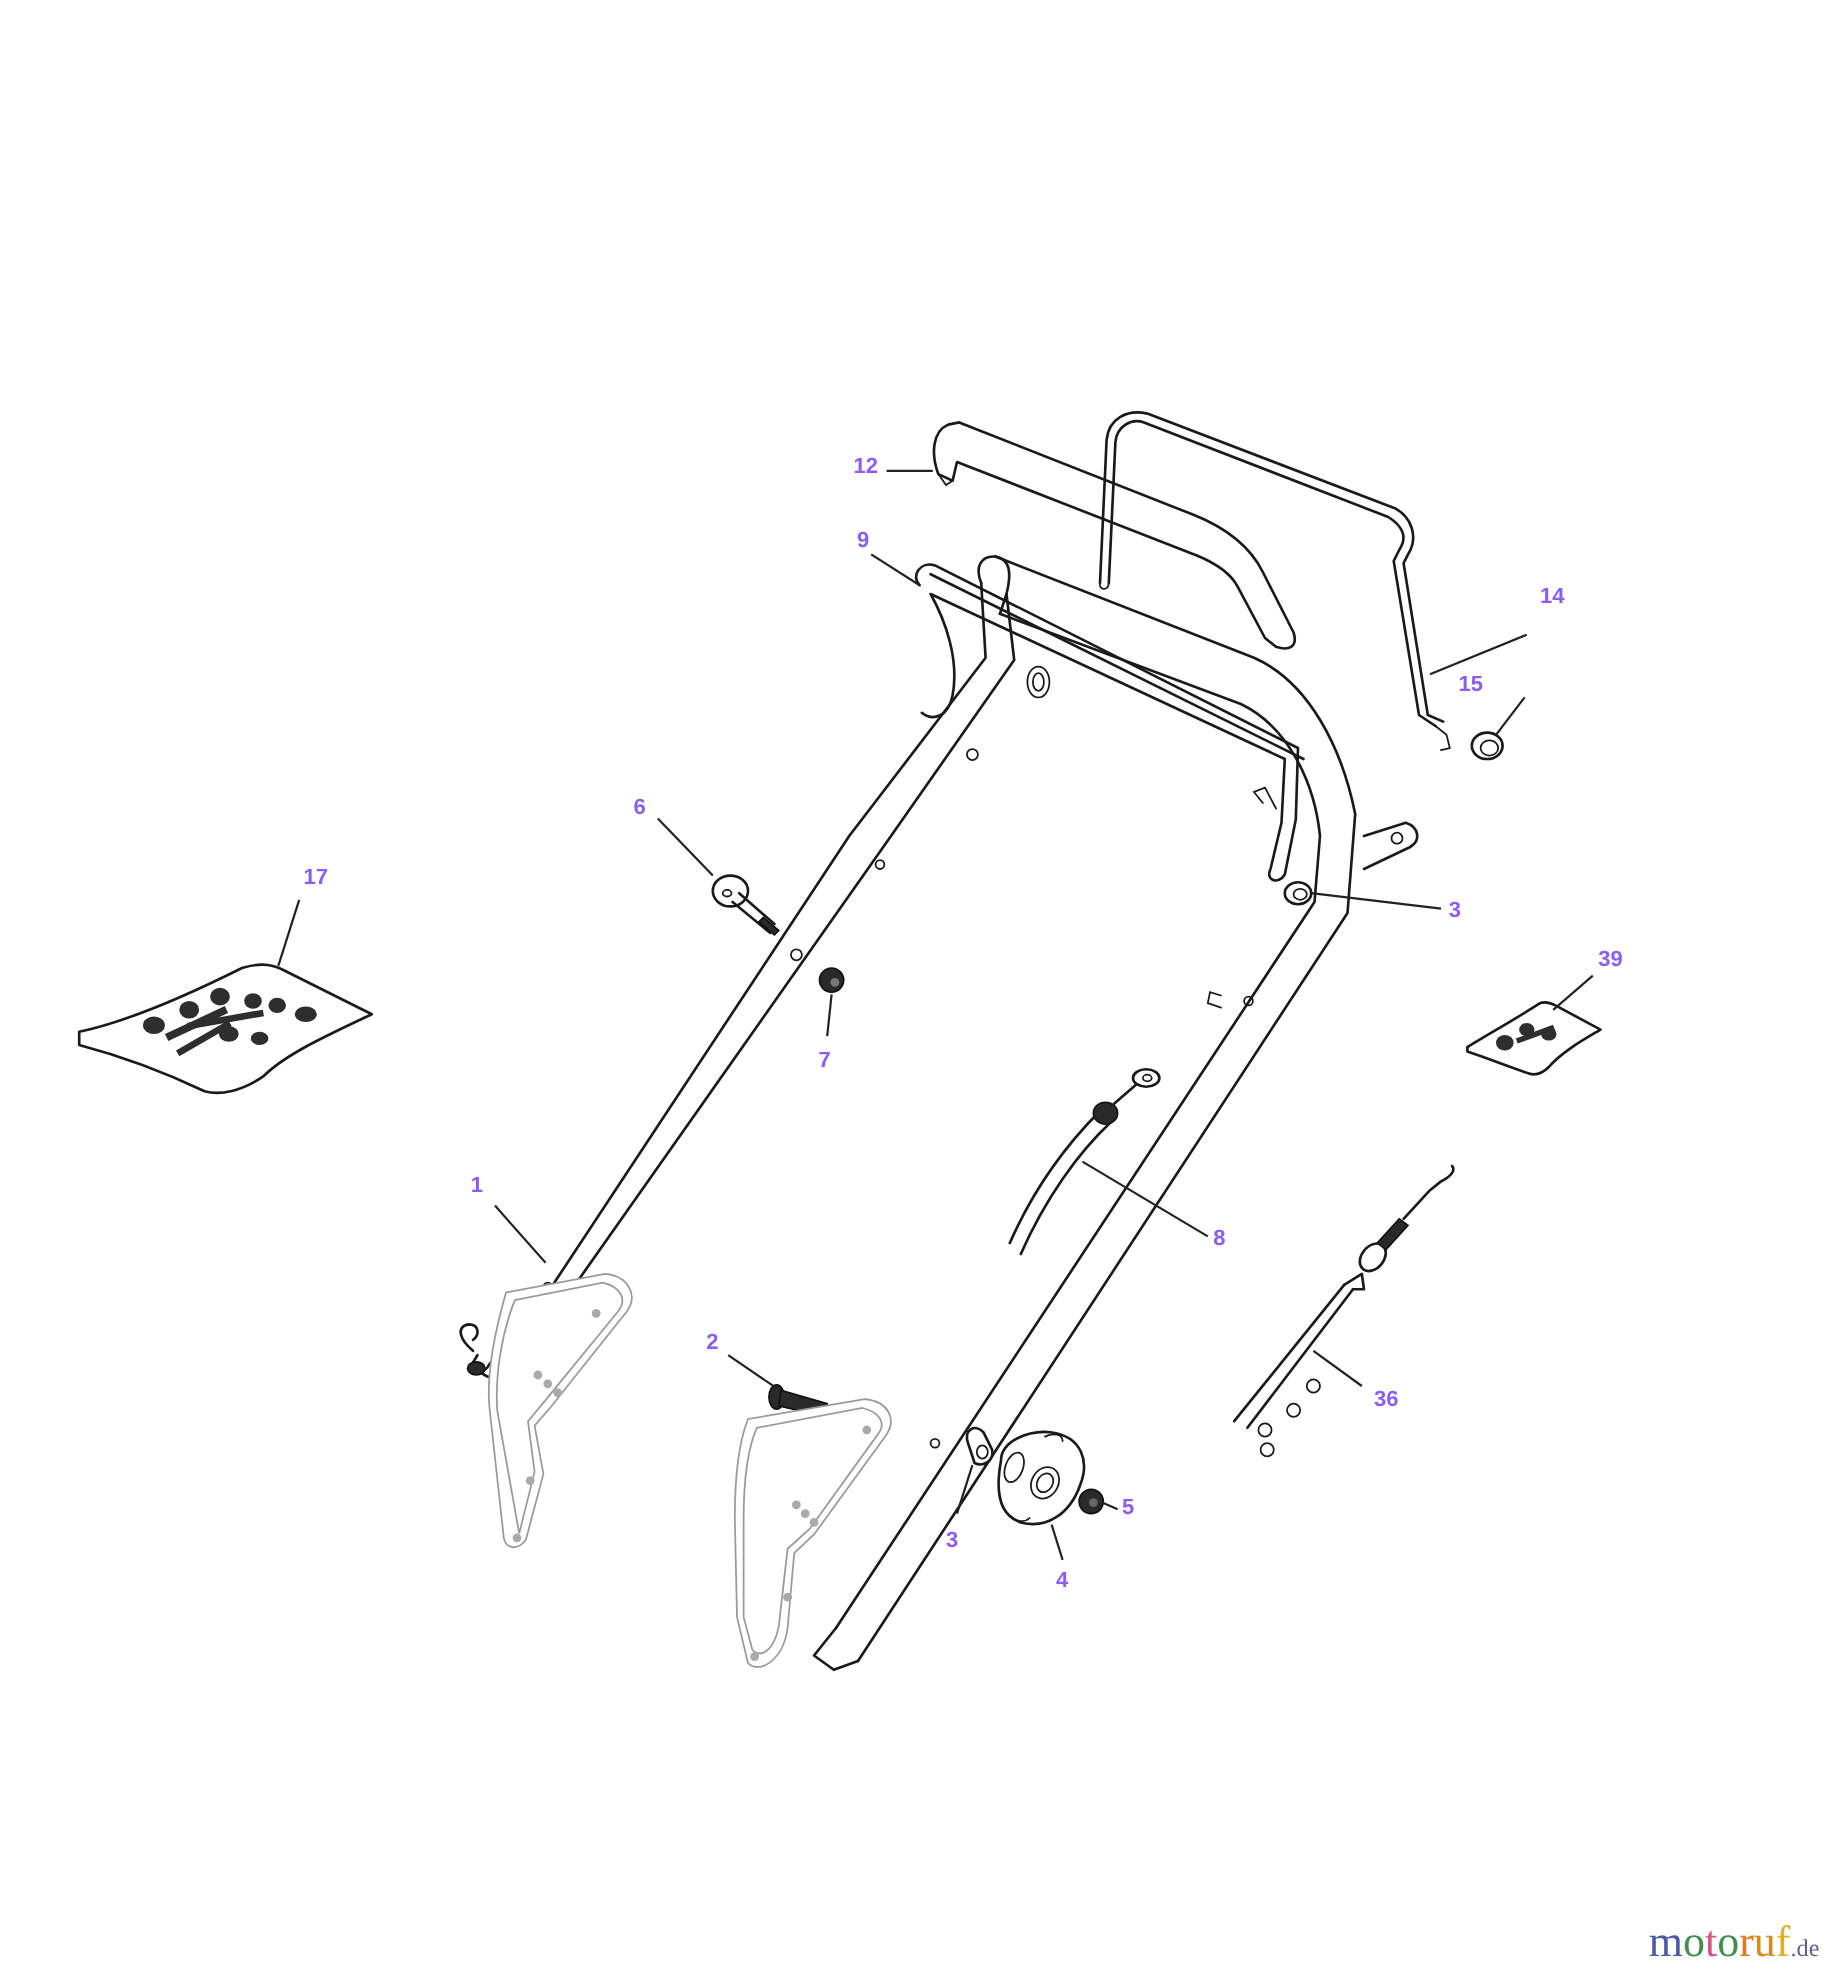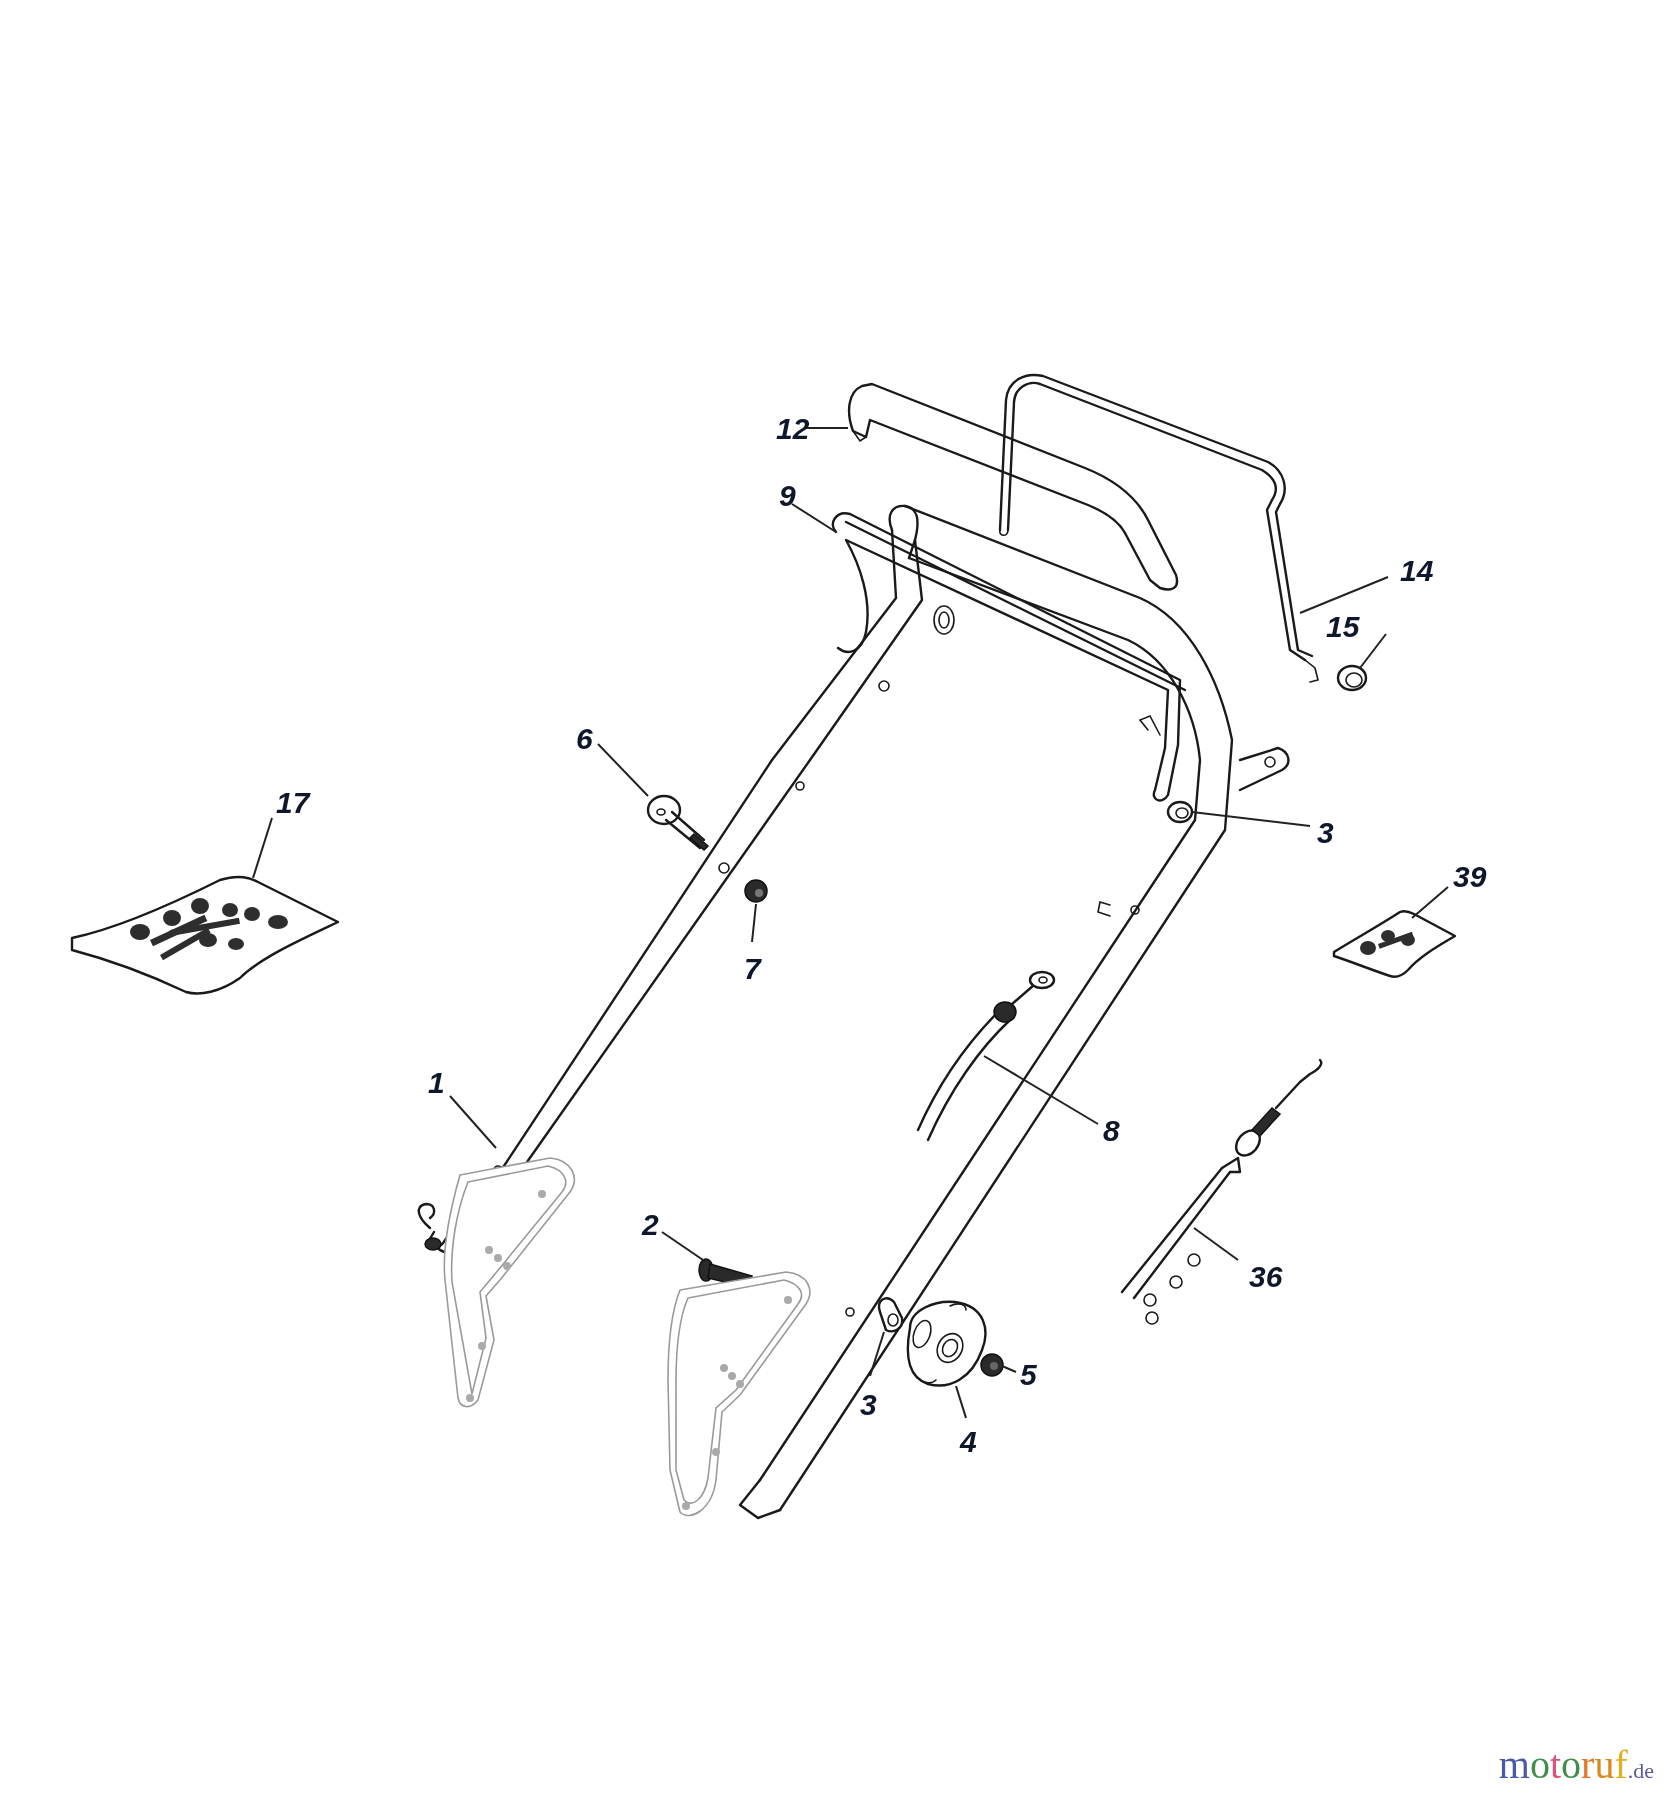--- a/index.html
+++ b/index.html
@@ -4,21 +4,21 @@
 <style>
   html, body { margin: 0; padding: 0; background: #ffffff; }
   body { width: 1668px; height: 1800px; position: relative; overflow: hidden; font-family: "Liberation Sans", sans-serif; }
   #diagram { position: absolute; left: 0; top: 0; width: 1668px; height: 1800px; }
   .line { fill: none; stroke: #1a1a1a; stroke-width: 2.4; stroke-linecap: round; stroke-linejoin: round; }
   .thin { fill: none; stroke: #1a1a1a; stroke-width: 1.6; stroke-linecap: round; }
   .leader { fill: none; stroke: #222; stroke-width: 2; }
   .light { fill: #fff; stroke: #9a9a9a; stroke-width: 1.6; }
   .part-fill { fill: #ffffff; stroke: #1a1a1a; stroke-width: 2.4; stroke-linejoin: round; }
   .dark { fill: #2a2a2a; stroke: #111; stroke-width: 1.5; }
-  .label { position: absolute; font-family: "Liberation Sans", sans-serif; font-weight: bold; font-size: 30px; color: #0f172a; line-height: 1; cursor: pointer; font-style: italic; }
+  .label { position: absolute; font-family: "Liberation Sans", sans-serif; font-weight: bold; font-size: 20px; color: #8b5cf6; line-height: 1; cursor: pointer; }
   .brand { position: absolute; right: 14px; bottom: 12px; font-family: "Liberation Serif", serif; font-size: 40px; letter-spacing: 0px; }
   .brand span { display: inline-block; }
   .brand .tld { font-size: 22px; color: #5a5a9a; }
 </style>
 </head>
 <body>
 
 <svg id="diagram" viewBox="0 0 1668 1800" xmlns="http://www.w3.org/2000/svg">
 
   <g>
@@ -211,21 +211,21 @@
 <div class="label" style="left:642px;top:1210px;">2</div>
 <div class="label" style="left:860px;top:1390px;">3</div>
 <div class="label" style="left:960px;top:1427px;">4</div>
 <div class="label" style="left:1020px;top:1360px;">5</div>
 <div class="label" style="left:576px;top:724px;">6</div>
 <div class="label" style="left:744px;top:954px;">7</div>
 <div class="label" style="left:1103px;top:1116px;">8</div>
 <div class="label" style="left:779px;top:481px;">9</div>
 <div class="label" style="left:1317px;top:818px;">3</div>
 <div class="label" style="left:776px;top:414px;">12</div>
-<div class="label" style="left:1400px;top:556px;">14</div>
+<div class="label" style="left:1400px;top:532px;">14</div>
 <div class="label" style="left:1326px;top:612px;">15</div>
 <div class="label" style="left:276px;top:788px;">17</div>
 <div class="label" style="left:1453px;top:862px;">39</div>
 <div class="label" style="left:1238px;top:1262px;margin-left:11px;">36</div>
 
 <div class="brand">
   <span style="color:#4a5aa8">m</span><span style="color:#3f8f4a">o</span><span style="color:#d9537a">t</span><span style="color:#3f8f4a">o</span><span style="color:#e07a2a">r</span><span style="color:#d98a1e">u</span><span style="color:#e0b020">f</span><span class="tld">.de</span>
 </div>
 
 </body></html>

